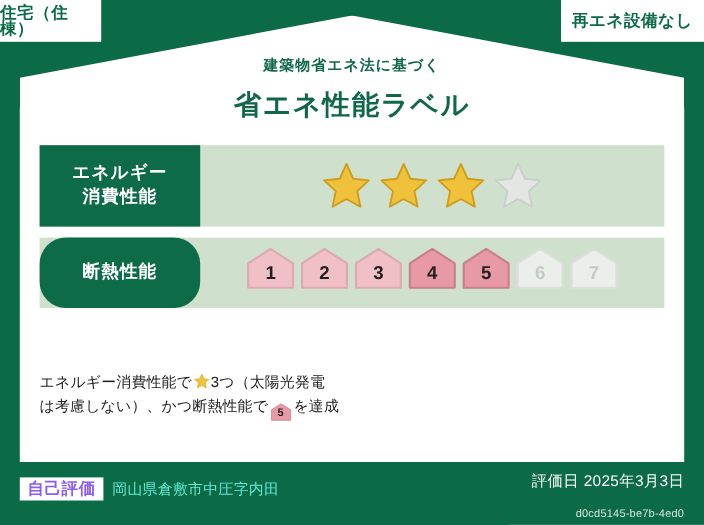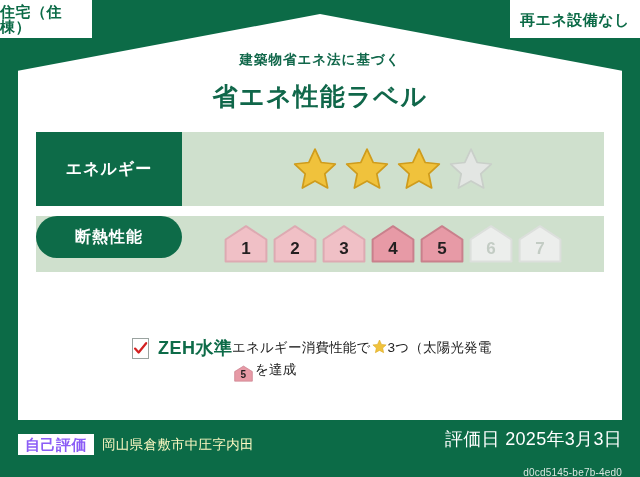--- a/index.html
+++ b/index.html
@@ -42,21 +42,21 @@
   .metric-row{display:flex;align-items:stretch;background:#cfe0cd;margin-bottom:10px;}
   .metric-key{
     background:#0d6b48;color:#ffffff;font-weight:bold;
     width:146px;min-width:146px;
     display:flex;flex-direction:column;align-items:center;justify-content:center;
     font-size:16px;line-height:1.35;letter-spacing:1px;text-align:center;
   }
   .metric-val{flex:1;display:flex;align-items:center;justify-content:center;}
   #row-energy .metric-key{height:74px;}
   #row-energy .metric-val{height:74px;}
-  #row-insul .metric-key{height:42px;border-radius:24px;}
+  #row-insul .metric-key{height:64px;border-radius:24px;}
   #row-insul .metric-val{height:56px;}
 
   
   .star-strip{display:flex;gap:6px;align-items:center;}
   .star{width:46px;height:46px;display:block;}
 
   
   .house-strip{display:flex;gap:5px;align-items:flex-end;}
   .house{
     position:relative;width:44px;height:40px;
@@ -97,23 +97,23 @@
     font-size:10px;font-weight:bold;color:#231f20;line-height:20px;
   }
 
   
   .footer{position:absolute;left:0;bottom:0;width:640px;height:57px;}
   .foot-left{position:absolute;left:18px;top:14px;display:flex;align-items:center;gap:8px;}
   .self-badge{
     background:#ffffff;color:#8b5cf6;font-weight:bold;font-size:15px;
     padding:2px 7px;line-height:1.15;letter-spacing:.5px;
   }
-  .addr{color:#fef9c3;font-size:13.5px;letter-spacing:.3px;}
+  .addr{color:#5eead4;font-size:13.5px;letter-spacing:.3px;}
   .foot-right{position:absolute;right:18px;top:8px;text-align:right;}
-  .eval-date{color:#ffffff;font-size:18px;letter-spacing:.3px;line-height:1.3;}
+  .eval-date{color:#ffffff;font-size:14px;letter-spacing:.3px;line-height:1.3;}
   .doc-id{color:#d7e6de;font-size:10px;letter-spacing:.2px;margin-top:16px;font-family:"Liberation Sans","DejaVu Sans",sans-serif;}
 </style>
 </head>
 <body>
 
 <div class="label-root">
 
   <div class="roof"></div>
   <div class="panel"></div>
 
@@ -123,20 +123,21 @@
   <div class="title-wrap">
     <div class="title-sub">建築物省エネ法に基づく</div>
     <div class="title-main">省エネ性能ラベル</div>
   </div>
 
   <div class="rows">
 
     <div class="metric-row" id="row-energy">
       <div class="metric-key">
         <span>エネルギー</span>
+        <span>消費性能</span>
       </div>
       <div class="metric-val">
         <div class="star-strip" id="star-strip">
             <svg viewBox="0 0 24 24" class="star">
               <path d="M12 1.6 L15.2 8.6 L22.6 9.4 L17.1 14.5 L18.6 21.9 L12 18.2 L5.4 21.9 L6.9 14.5 L1.4 9.4 L8.8 8.6 Z" fill="#f0c23c" stroke="#cf9c1c" stroke-width="0.9" stroke-linejoin="round"></path>
             </svg>
             <svg viewBox="0 0 24 24" class="star">
               <path d="M12 1.6 L15.2 8.6 L22.6 9.4 L17.1 14.5 L18.6 21.9 L12 18.2 L5.4 21.9 L6.9 14.5 L1.4 9.4 L8.8 8.6 Z" fill="#f0c23c" stroke="#cf9c1c" stroke-width="0.9" stroke-linejoin="round"></path>
             </svg>
             <svg viewBox="0 0 24 24" class="star">
@@ -197,32 +198,24 @@
               </svg>
               <span class="house-num">7</span>
             </div>
           </div>
       </div>
     </div>
 
   </div>
 
   <div class="zeh-wrap">
-    <div class="zeh-left">
-      <div class="zeh-box">
-        <svg viewBox="0 0 16 16">
-          <path d="M2.2 8.1 L6.0 12.3 L14.0 2.4" fill="none" stroke="#d32121" stroke-width="2.4" stroke-linecap="round" stroke-linejoin="round"></path>
-        </svg>
-      </div>
-      <div class="zeh-text">ZEH水準</div>
-    </div>
     <div class="zeh-desc">
       <span>エネルギー消費性能で</span><svg class="inline-star" viewBox="0 0 24 24">
           <path d="M12 1.6 L15.2 8.6 L22.6 9.4 L17.1 14.5 L18.6 21.9 L12 18.2 L5.4 21.9 L6.9 14.5 L1.4 9.4 L8.8 8.6 Z" fill="#f0c23c" stroke="#d9a720" stroke-width="0.9"></path>
-        </svg><span>3つ（太陽光発電</span><br><span class="inline-house"><svg viewBox="0 0 44 40" preserveAspectRatio="none">
+        </svg><span>3つ（太陽光発電</span><br><span>は考慮しない）、かつ断熱性能で</span><span class="inline-house"><svg viewBox="0 0 44 40" preserveAspectRatio="none">
             <path d="M1.5 15.5 L22 2.5 L42.5 15.5 L42.5 38 L1.5 38 Z" fill="#e79aa6" stroke="#c9808c" stroke-width="1.6"></path>
           </svg><span>5</span></span><span>を達成</span>
     </div>
   </div>
 
   <div class="footer">
     <div class="foot-left">
       <div class="self-badge">自己評価</div>
       <div class="addr">岡山県倉敷市中圧字内田</div>
     </div>

